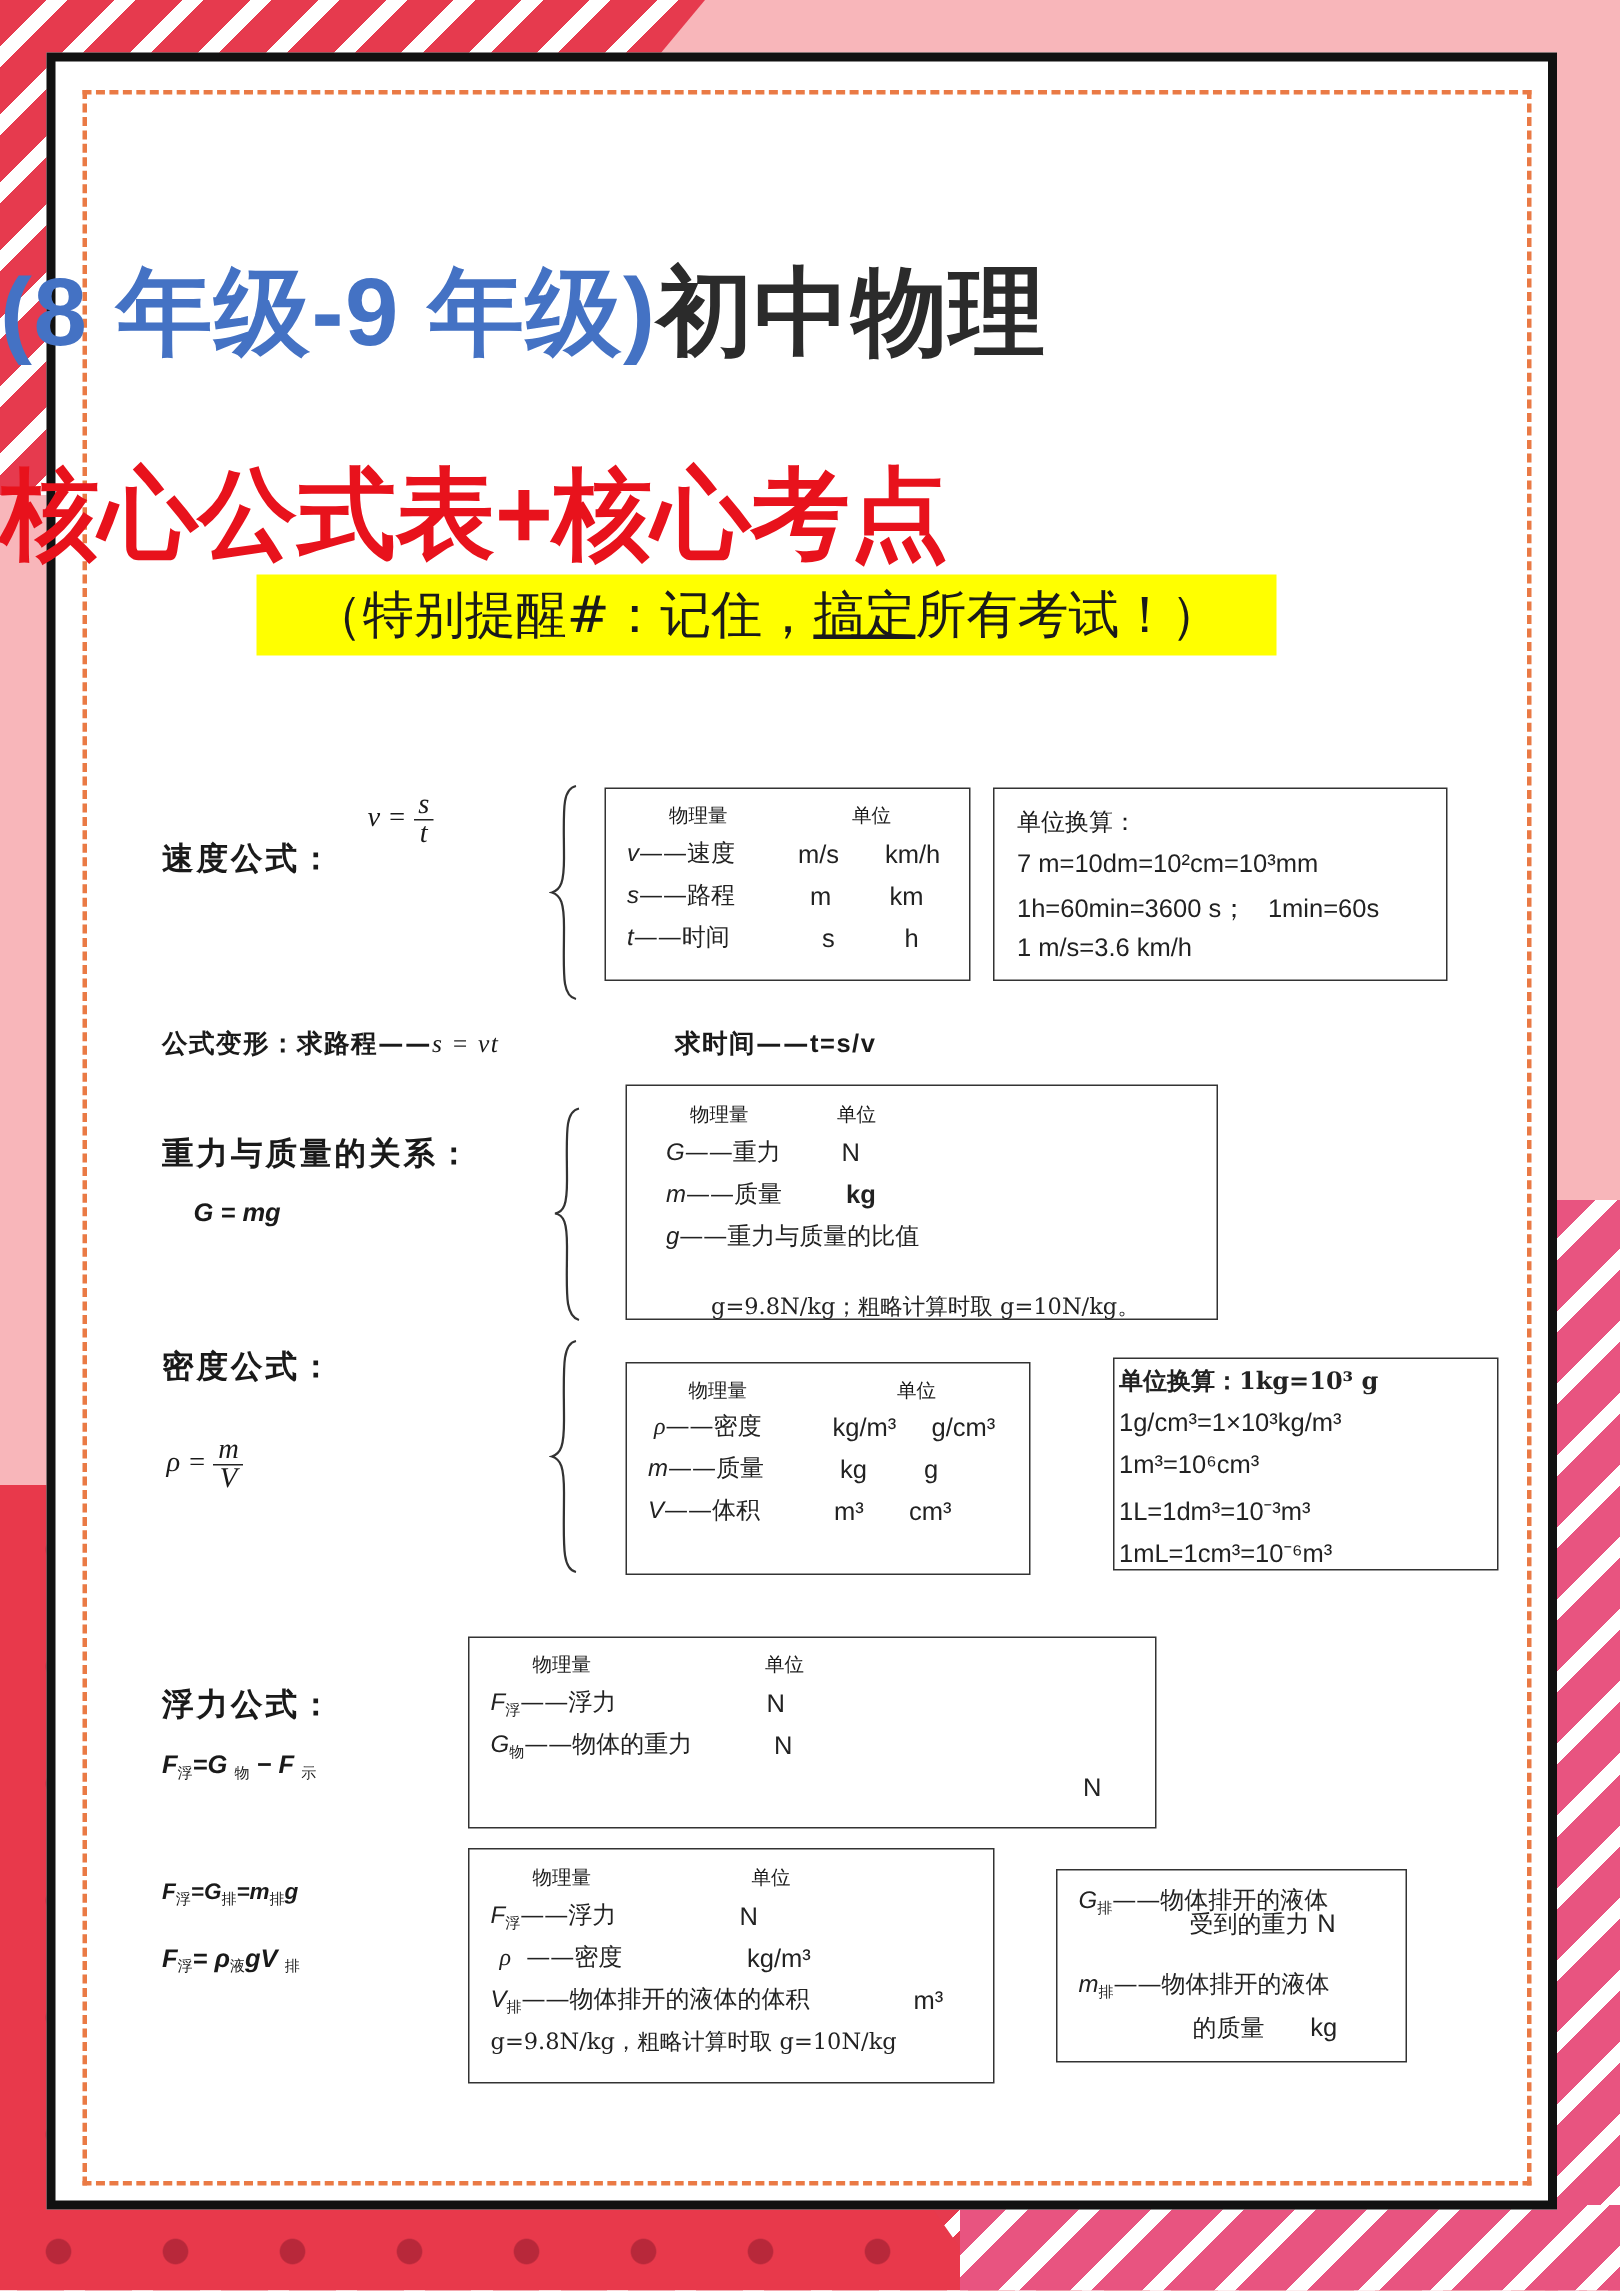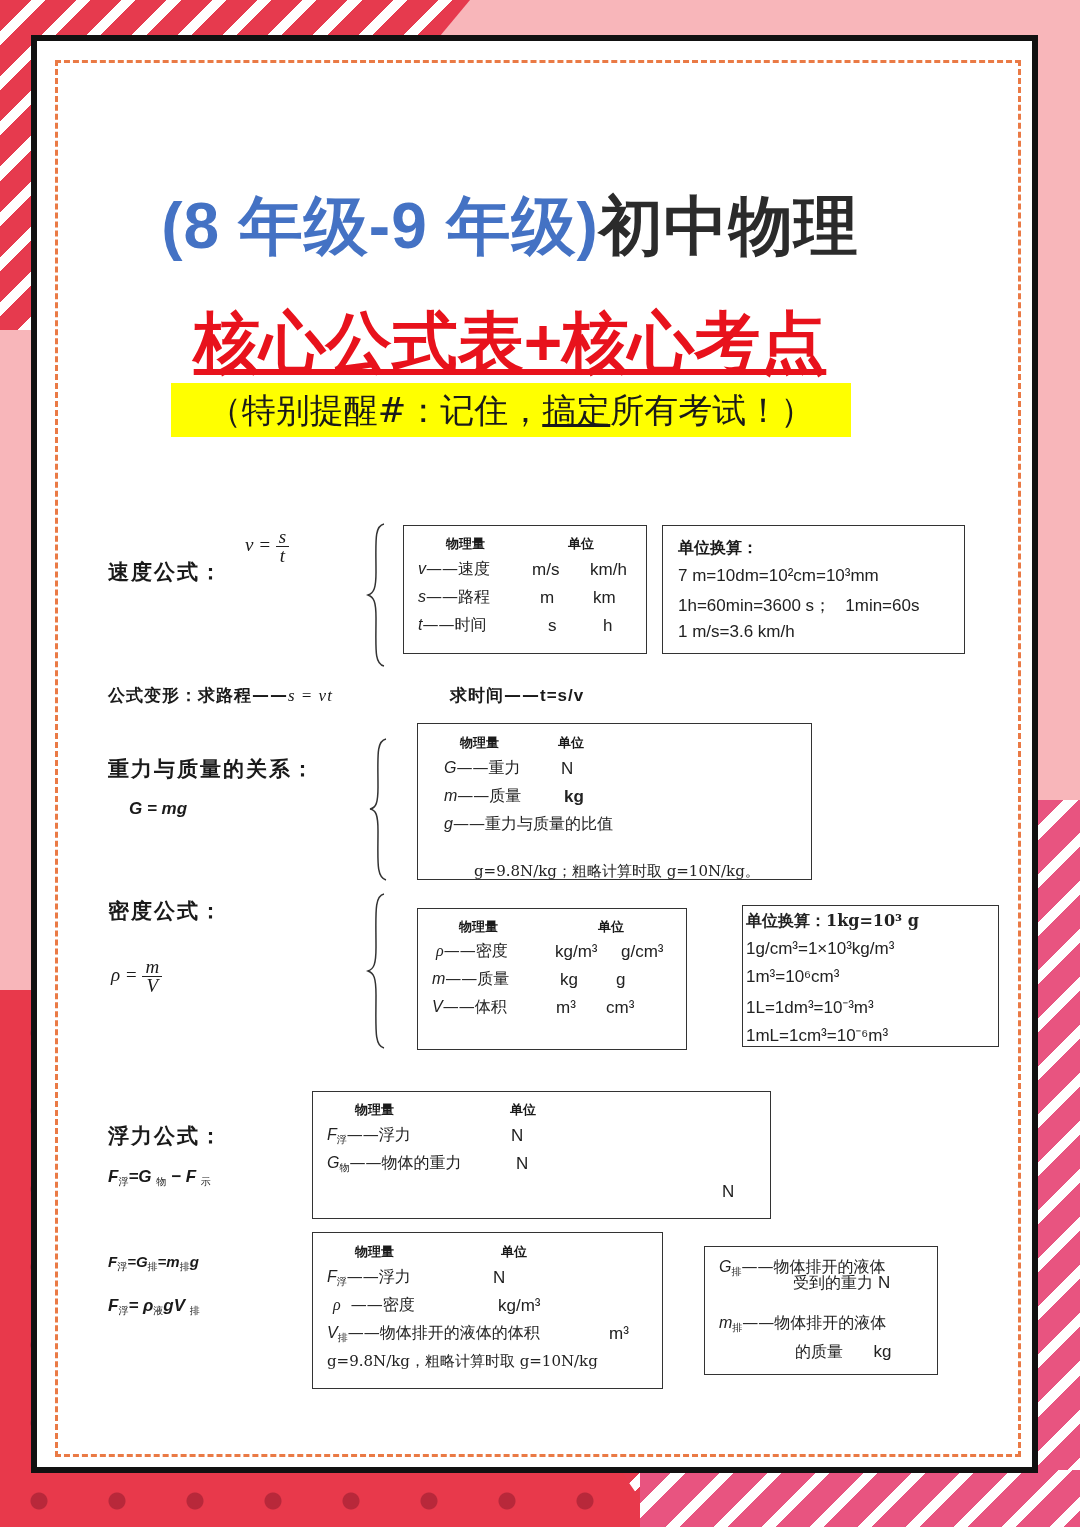--- a/index.html
+++ b/index.html
@@ -9,36 +9,36 @@
   .bg-pink-dots { position:absolute; background-color:#f8b6ba;
     background-image: radial-gradient(circle, #ee5a62 0 7px, transparent 8px);
     background-size:86px 78px; background-position:20px 10px; }
   .bg-red-dots { position:absolute; background-color:#e8394b;
     background-image: radial-gradient(circle, #b8283a 0 8px, transparent 9px);
     background-size:78px 78px; background-position:0 4px; }
   .bg-stripe-pink { position:absolute;
     background: repeating-linear-gradient(135deg, #e85480 0 24px, #ffffff 24px 34px); }
   .card { position:absolute; left:31px; top:35px; width:1007px; height:1438px; background:#fff; border:6px solid #111; box-sizing:border-box; }
   .dashed { position:absolute; left:55px; top:60px; width:966px; height:1397px; border:3px dashed #ea7a45; box-sizing:border-box; }
-  .title1 { position:absolute; left:0; top:183px; width:1020px; text-align:center; font-family:"Liberation Sans", sans-serif; font-weight:bold; font-size:64px; letter-spacing:1px; }
+  .title1 { position:absolute; left:0; top:165px; width:1020px; text-align:left; font-family:"Liberation Sans", sans-serif; font-weight:bold; font-size:64px; letter-spacing:1px; }
   .title1 .blue { color:#4472c4; }
   .title1 .black { color:#2b2b2b; }
-  .title2 { position:absolute; left:0; top:298px; width:1020px; text-align:center; color:#e8121c; font-weight:bold; font-size:66px; font-family:"Liberation Sans", sans-serif;text-decoration:underline; }
+  .title2 { position:absolute; left:0; top:298px; width:1020px; color:#e8121c; font-weight:bold; font-size:66px; font-family:"Liberation Sans", sans-serif; }
   .reminder { position:absolute; left:171px; top:383px; width:680px; height:54px; background:#ffff00; font-size:34px; line-height:54px; text-align:center; font-family:"DejaVu Serif", serif; color:#1a1a1a; }
   .reminder u { text-decoration:underline; }
   .label { position:absolute; font-family:"DejaVu Serif", serif; font-weight:bold; font-size:21px; color:#1a1a1a; letter-spacing:2px; }
   .formula { position:absolute; font-family:"Liberation Serif", serif; font-style:italic; font-size:19px; }
   .formula-b { position:absolute; font-family:"Liberation Sans", sans-serif; font-weight:bold; font-style:italic; font-size:17px; }
   .sub { font-size:10px; font-style:normal; font-weight:normal; vertical-align:-3px; }
   .frac { display:inline-block; vertical-align:middle; text-align:center; }
   .frac span { display:block; line-height:18px; }
   .frac .num { border-bottom:1px solid #222; padding:0 3px; }
   .box { position:absolute; border:1.5px solid #333; background:#fff; box-sizing:border-box; font-size:16px; }
   .row { position:absolute; white-space:nowrap; font-family:"DejaVu Serif", serif; font-size:16px; color:#222; }
-  .hdr { position:absolute; font-family:"DejaVu Serif", serif; font-weight:bold; font-size:13px; }
+  .hdr { position:absolute; font-family:"DejaVu Serif", serif; font-weight:normal; font-size:13px; }
   .sans { font-family:"Liberation Sans", sans-serif; font-size:17px; }
   .it { font-family:"Liberation Sans", sans-serif; font-style:italic; }
   .brace { position:absolute; }
 </style>
 </head>
 <body>
 
 <div class="bg-stripe-red"></div>
 <div class="bg-pink-dots" style="left:440px;top:0;width:640px;height:800px;clip-path:polygon(30px 0,640px 0,640px 800px,0 800px,0 36px);"></div>
 <div class="bg-pink-dots" style="left:0;top:330px;width:40px;height:700px;background-image:none;"></div>

